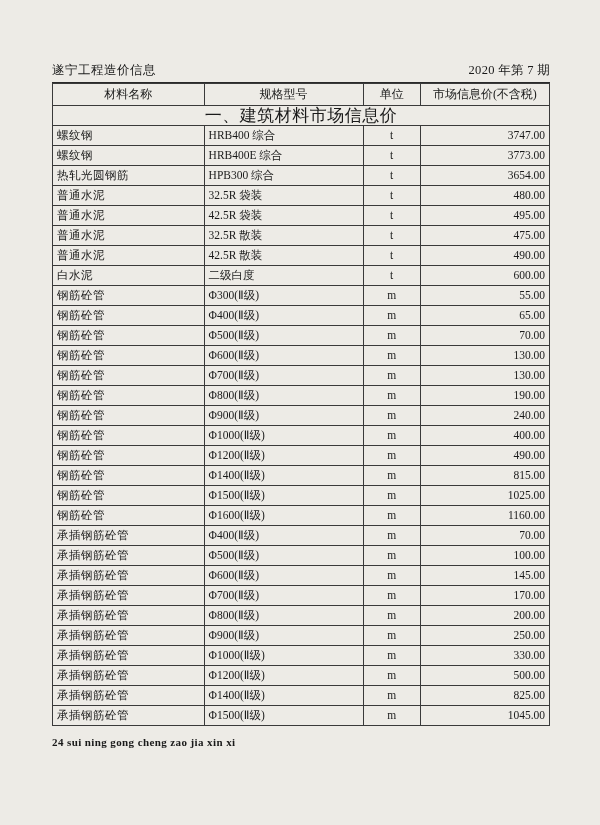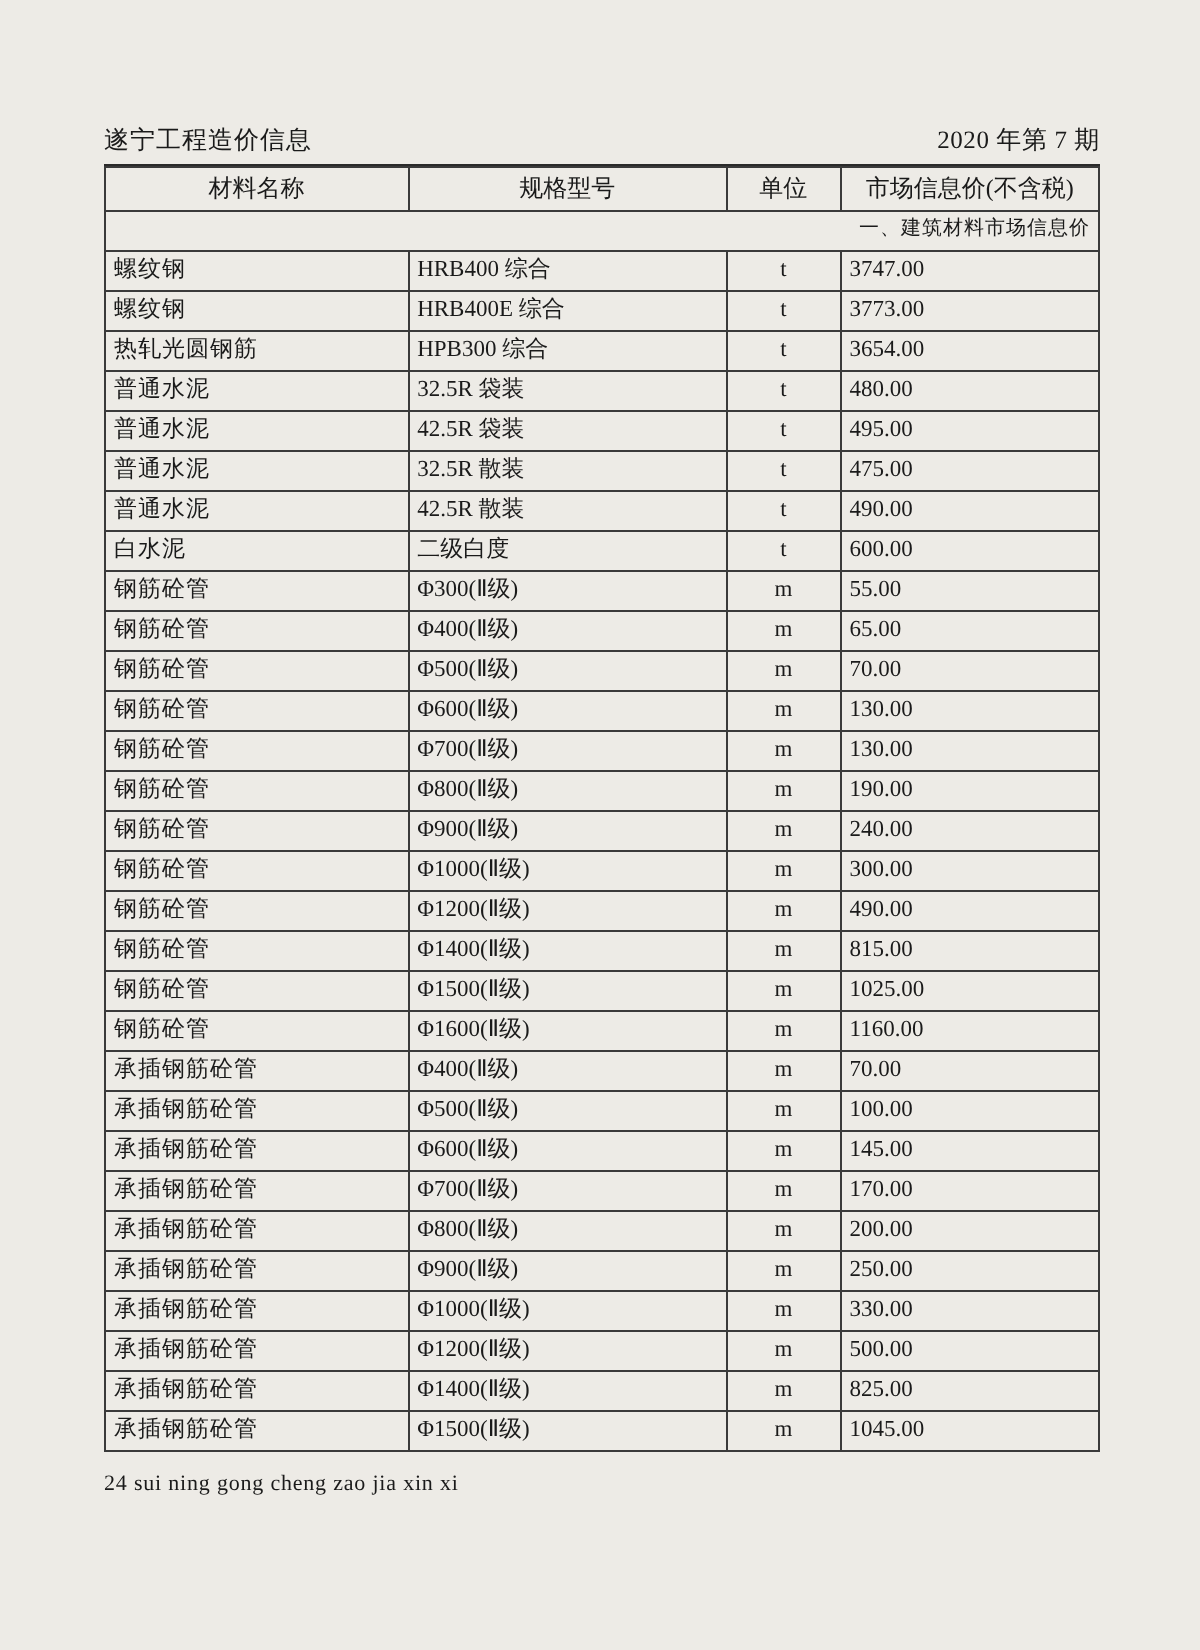--- a/index.html
+++ b/index.html
@@ -81,33 +81,34 @@
     letter-spacing: 0.5px;
   }
   td.spec {
     text-align: left;
     padding-left: 8px;
   }
   td.unit {
     text-align: center;
   }
   td.price {
-    text-align: left;
+    text-align: right;
   }
   tr.section td {
-    text-align: right;
+    text-align: center;
     height: 20px;
-    font-size: 10px;
+    font-size: 17px;
     letter-spacing: 0.5px;
   }
   .footer {
     margin-top: 10px;
     font-size: 11px;
     font-family: "Liberation Serif", serif;
     letter-spacing: 0.4px;
+    font-weight: bold;
   }
 </style>
 </head>
 <body>
 
 <div class="page">
   <div class="page-inner">
 
     <div class="header">
       <div class="left">遂宁工程造价信息</div>
@@ -221,21 +222,21 @@
           <tr>
             <td class="name">钢筋砼管</td>
             <td class="spec">Φ900(Ⅱ级)</td>
             <td class="unit">m</td>
             <td class="price">240.00</td>
           </tr>
           <tr>
             <td class="name">钢筋砼管</td>
             <td class="spec">Φ1000(Ⅱ级)</td>
             <td class="unit">m</td>
-            <td class="price">300.00</td>
+            <td class="price">400.00</td>
           </tr>
           <tr>
             <td class="name">钢筋砼管</td>
             <td class="spec">Φ1200(Ⅱ级)</td>
             <td class="unit">m</td>
             <td class="price">490.00</td>
           </tr>
           <tr>
             <td class="name">钢筋砼管</td>
             <td class="spec">Φ1400(Ⅱ级)</td>

